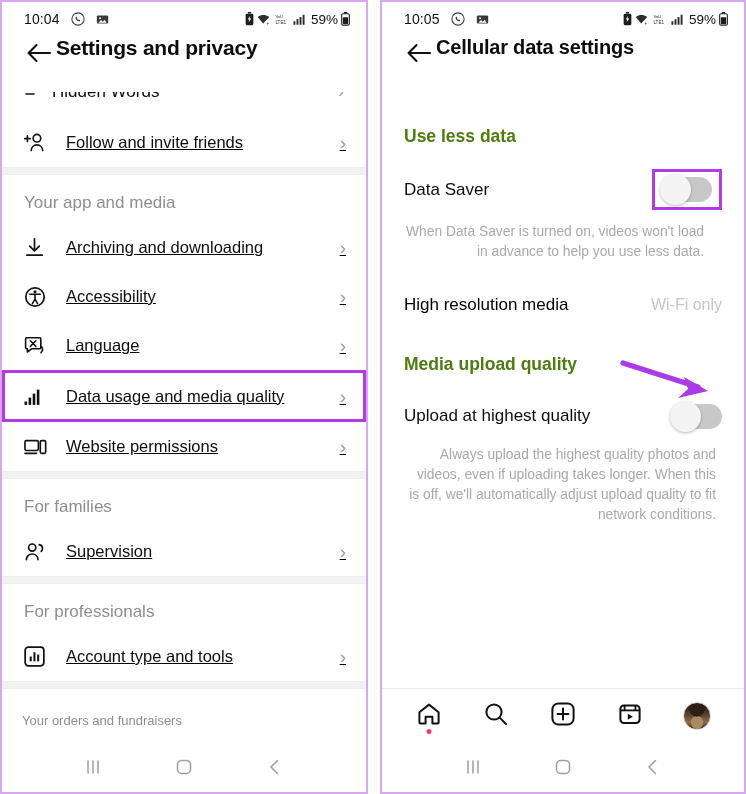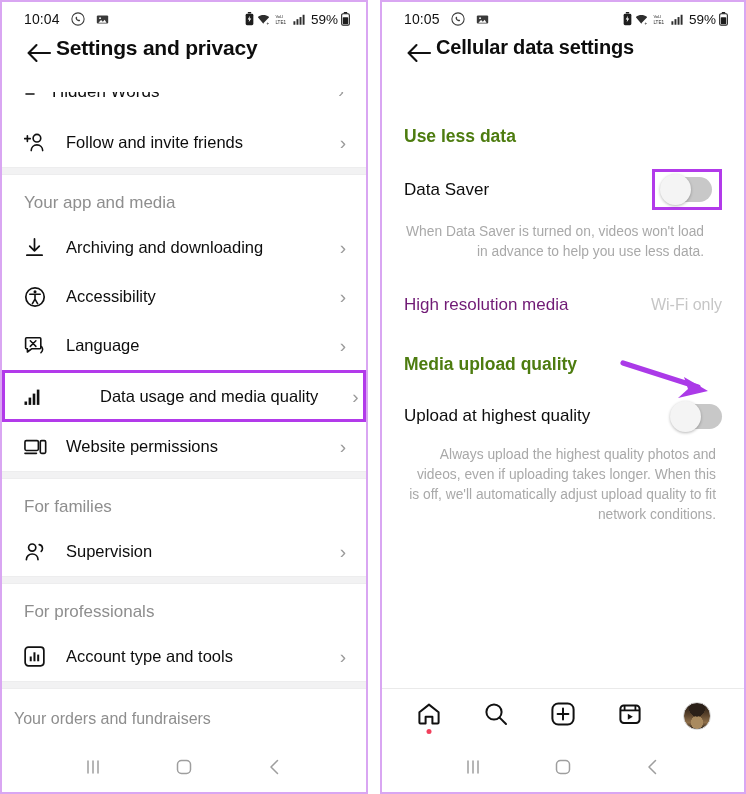--- a/index.html
+++ b/index.html
@@ -71,20 +71,21 @@
   .partial-inner .pi-ico { width: 28px; }
   .partial-inner .pi-ch { margin-left:auto; color:#9a9a9a; }
 
   .row {
     height: 49px;
     display: flex;
     align-items: center;
     padding: 0 20px 0 22px;
     cursor: pointer;
     background: #fff;
+    text-decoration: underline;
   }
   .row .ico {
     width: 26px; height: 24px;
     display:flex; align-items:center; justify-content:flex-start;
     flex: 0 0 26px;
     color:#111;
   }
   .row .lbl {
     margin-left: 16px;
     font-size: 16.5px;
@@ -94,21 +95,20 @@
   .row .chev {
     margin-left: auto;
     color: #9b9b9b;
     font-size: 19px;
     line-height: 1;
   }
   .row.highlight {
     border: 3px solid #b23aea;
     padding: 0 17px 0 19px;
     height: 52px;
-    gap: 34px;
   }
   .section-label {
     padding: 18px 22px 10px 22px;
     font-size: 17px;
     color: #8e8e8e;
   }
   .divider {
     height: 8px;
     background: #f2f2f3;
     border-top: 1px solid #ededee;
@@ -120,21 +120,21 @@
   .sect-title {
     font-size: 17.5px; font-weight: bold; color:#4d7c0f;
     margin-top: 22px;
   }
   .toggle-row {
     display: flex; align-items: center; justify-content: space-between;
     margin-top: 22px;
     min-height: 34px;
   }
   .toggle-row .t-label { font-size: 17px; color:#0d0d0d; }
-  .toggle-row.disabled .t-label { color:#701a75; }
+  .toggle-row.disabled .t-label { color:#000000; }
   .toggle-row .t-value { font-size: 16px; color:#c6c6c6; }
   .helptext {
     margin-top: 12px;
     font-size: 13.8px;
     line-height: 1.45;
     color: #a9a9a9;
     max-width: 300px;
     text-align: right;
   }
 
@@ -203,22 +203,22 @@
     justify-content: space-around;
     padding: 0 46px;
     background:#fff;
   }
   .sysnav .sn { color:#9e9e9e; display:flex; align-items:center; justify-content:center; cursor:pointer; }
 
   
   .bottom-label {
     position: absolute;
     left: 0; right: 0; bottom: 50px;
-    padding: 0 22px 14px 12px;
-    font-size: 16px;
+    padding: 0 22px 14px 20px;
+    font-size: 13px;
     color: #8e8e8e;
   }
 </style>
 </head>
 <body>
 
 <div class="stage">
 
   <div class="phone left">
 

